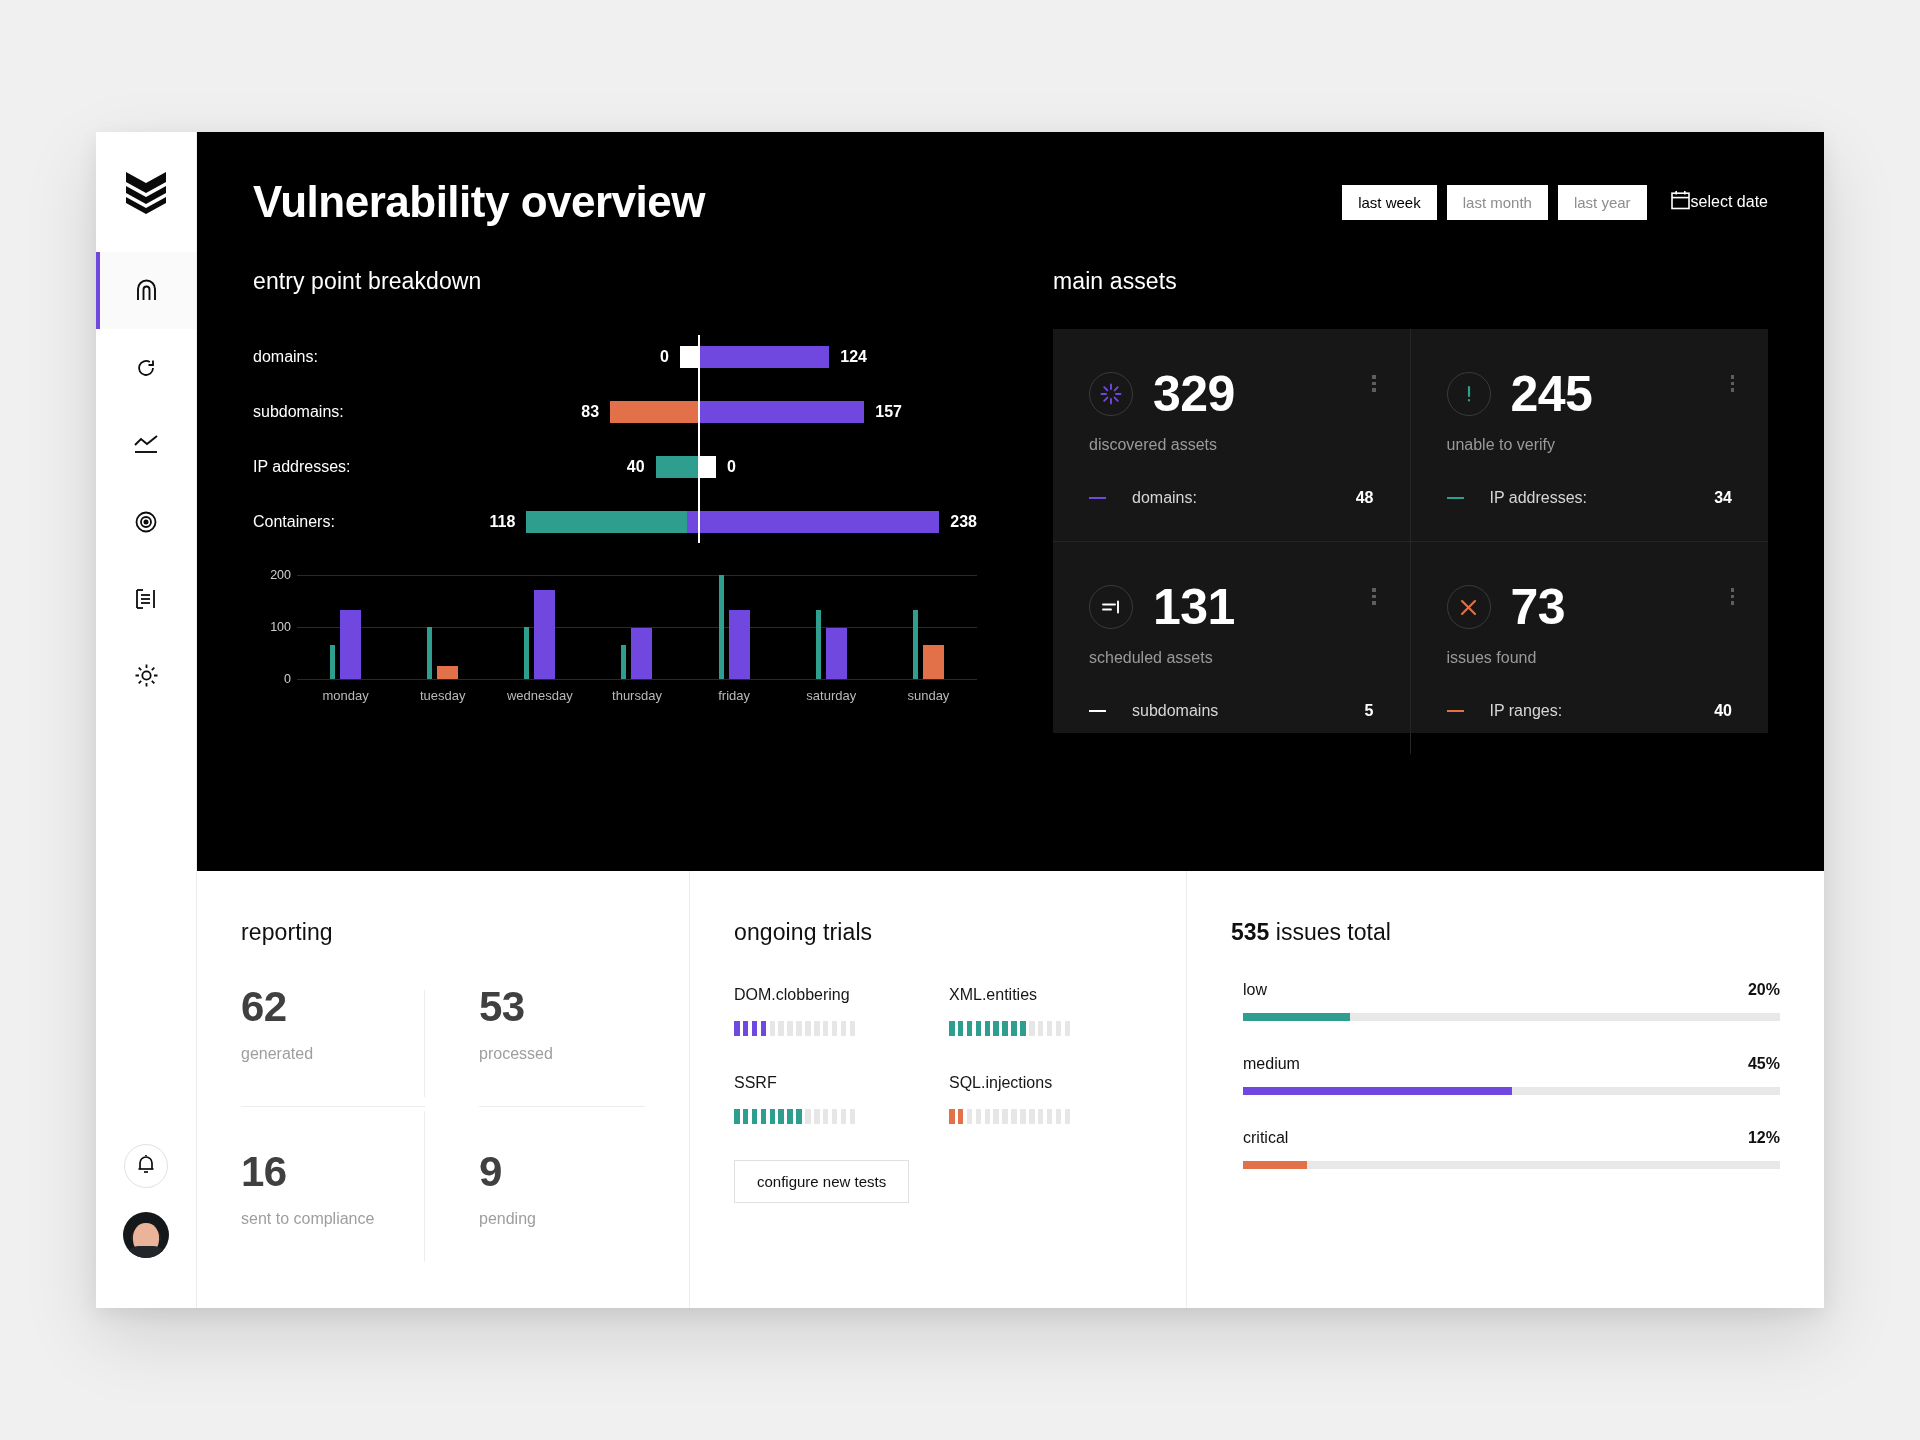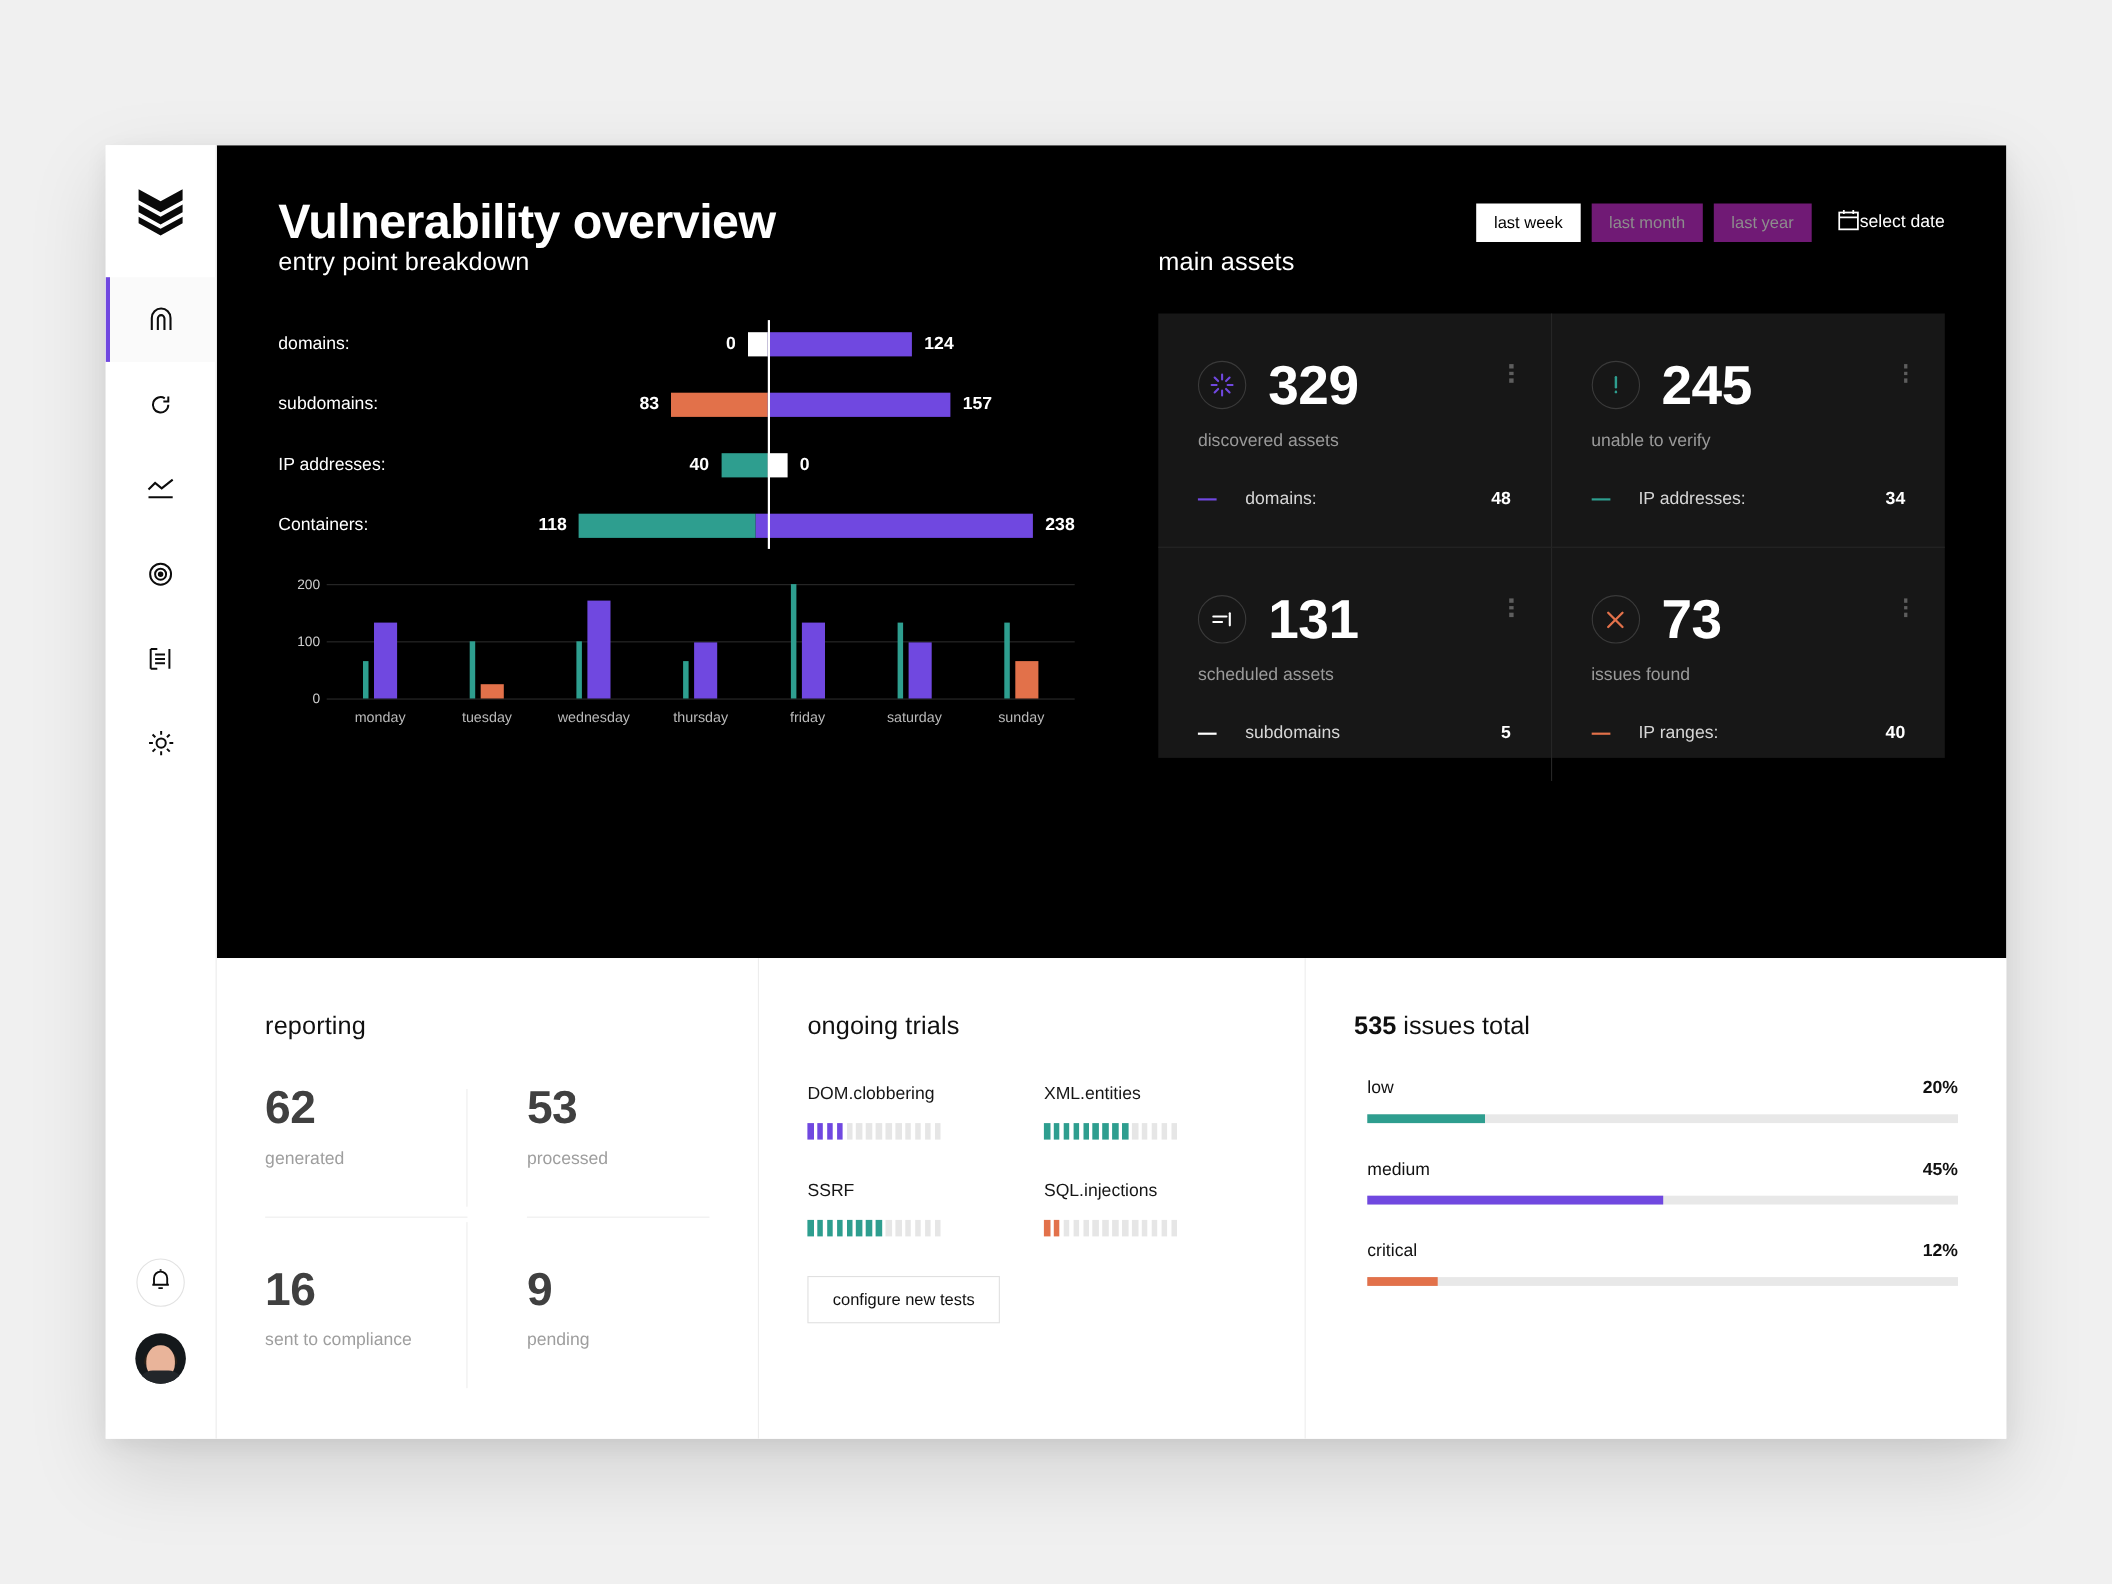--- a/index.html
+++ b/index.html
@@ -77,29 +77,29 @@
     background:#000000; color:#ffffff;
     padding:48px 56px 30px 56px;
     height:739px; flex:0 0 739px;
     display:flex; flex-direction:column;
   }
   .dark-head { display:flex; align-items:center; justify-content:space-between; }
   .page-title { font-size:44px; font-weight:700; letter-spacing:-.5px; line-height:1; }
   .date-filters { display:flex; align-items:center; gap:10px; }
   .chip {
     font-size:15px; padding:10px 16px; border:none; cursor:pointer;
-    background:#701a75; color:#8d8d8d; line-height:1;
+    background:#ffffff; color:#8d8d8d; line-height:1;
   }
   .chip.active { background:#ffffff; color:#000000; }
   .select-date {
     display:flex; align-items:center; gap:1px; margin-left:14px;
     font-size:16px; color:#ffffff; cursor:pointer;
   }
 
-  .dark-body { display:flex; gap:0; flex:1; }
+  .dark-body { display:flex; gap:0; margin-top:44px; flex:1; }
   .col-left { width:760px; flex:0 0 760px; padding-right:36px; }
   .col-right { flex:1; padding-left:40px; }
   .section-title { font-size:23px; font-weight:400; color:#ffffff; letter-spacing:.1px; }
 
   
   .diverge { margin-top:34px; position:relative; }
   .drow { display:flex; align-items:center; height:55px; }
   .dlabel { width:166px; flex:0 0 166px; font-size:16px; color:#ffffff; }
   .dmid { flex:1; display:flex; align-items:center; position:relative; }
   .dleft { flex:1; display:flex; align-items:center; justify-content:flex-end; gap:11px; }

